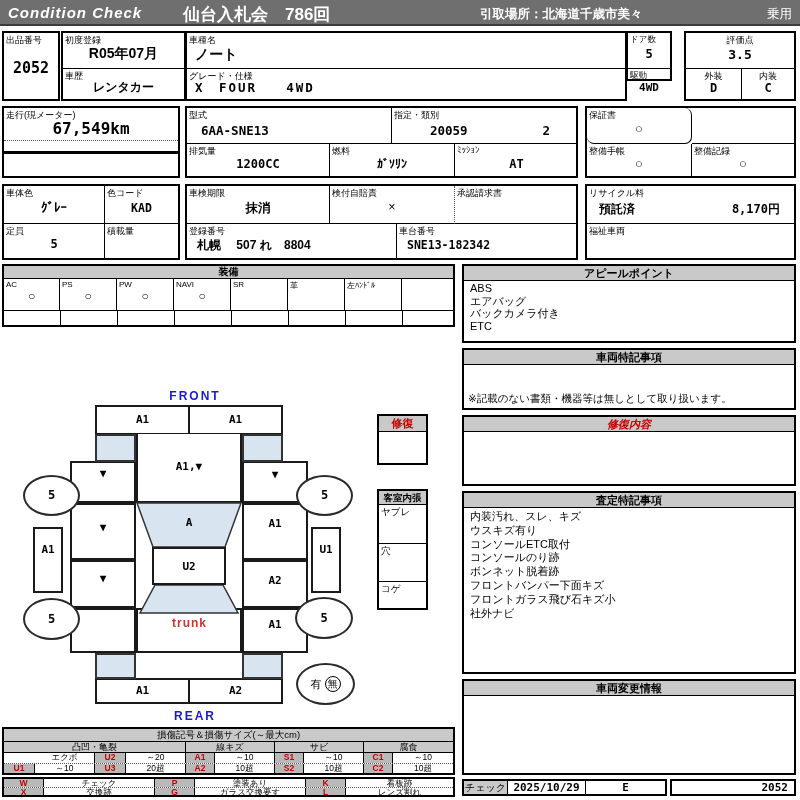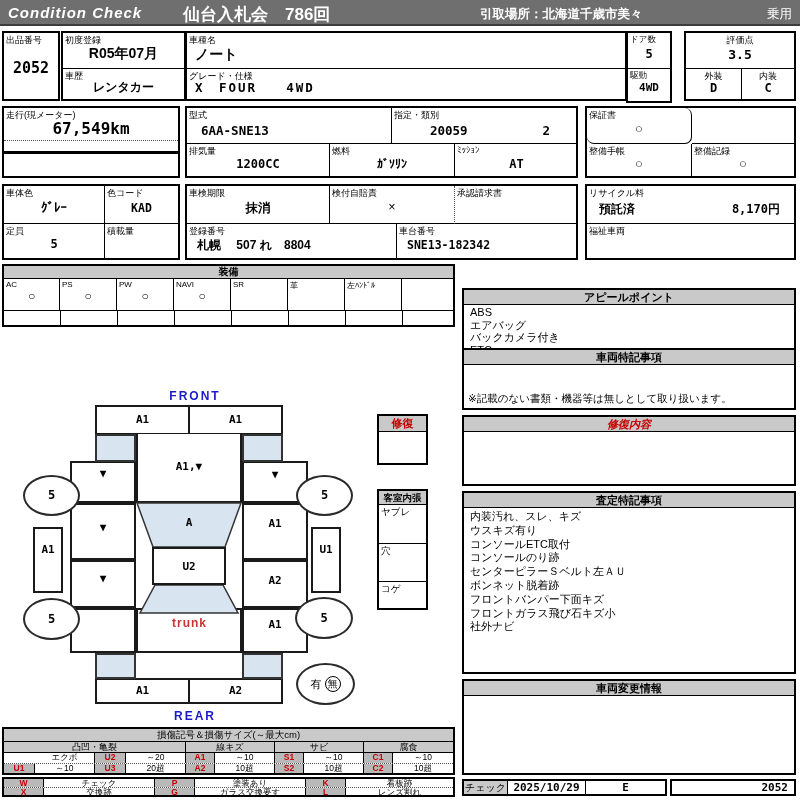--- a/index.html
+++ b/index.html
@@ -63,21 +63,21 @@
   <div class="abs" style="left:0;top:0;width:100%;height:36px;border-bottom:1px solid #000;">
     <span class="lab">車種名</span>
     <span class="abs" style="left:8px;top:13px;font-size:14px;font-weight:bold;">ノート</span>
   </div>
   <div class="abs" style="left:0;top:36px;width:100%;height:30px;">
     <span class="lab">グレード・仕様</span>
     <span class="abs mono" style="left:8px;top:11px;font-size:12.5px;font-weight:bold;letter-spacing:2px;">X　FOUR　　4WD</span>
   </div>
 </div>
 
-<div class="box" style="left:626px;top:31px;width:46px;height:72px;padding-left:40px;">
+<div class="box" style="left:626px;top:31px;width:46px;height:50px;padding-left:40px;">
   <div class="abs" style="left:0;top:0;width:100%;height:36px;border-bottom:1px solid #000;">
     <span class="lab" style="font-size:8.5px;">ドア数</span>
     <span class="val mono" style="top:14px;font-size:12px;">5</span>
   </div>
   <div class="abs" style="left:0;top:36px;width:100%;height:30px;">
     <span class="lab" style="font-size:8.5px;">駆動</span>
     <span class="val mono" style="top:12px;font-size:11px;">4WD</span>
   </div>
 </div>
 
@@ -237,21 +237,21 @@
     <div class="abs" style="left:56px;top:0;width:1px;height:100%;background:#000;"></div>
     <div class="abs" style="left:113px;top:0;width:1px;height:100%;background:#000;"></div>
     <div class="abs" style="left:170px;top:0;width:1px;height:100%;background:#000;"></div>
     <div class="abs" style="left:227px;top:0;width:1px;height:100%;background:#000;"></div>
     <div class="abs" style="left:284px;top:0;width:1px;height:100%;background:#000;"></div>
     <div class="abs" style="left:341px;top:0;width:1px;height:100%;background:#000;"></div>
     <div class="abs" style="left:398px;top:0;width:1px;height:100%;background:#000;"></div>
   </div>
 </div>
 
-<div class="panel" style="top:264px;height:79px;margin-top:24px;">
+<div class="panel" style="top:264px;height:79px;">
   <div class="hdrbar">アピールポイント</div>
   <div class="plines" style="line-height:12.5px;padding-top:1px;">
     <div>ABS</div>
     <div>エアバッグ</div>
     <div>バックカメラ付き</div>
     <div>ETC</div>
   </div>
 </div>
 
 <div class="panel" style="top:348px;height:62px;">
@@ -263,21 +263,20 @@
   <div class="hdrbar" style="color:#c40000;font-style:italic;">修復内容</div>
 </div>
 
 <div class="panel" style="top:491px;height:183px;">
   <div class="hdrbar">査定特記事項</div>
   <div class="plines" style="line-height:13.8px;">
     <div>内装汚れ、スレ、キズ</div>
     <div>ウスキズ有り</div>
     <div>コンソールETC取付</div>
     <div>コンソールのり跡</div>
-    <div>センターピラーＳベルト左ＡＵ</div>
     <div>ボンネット脱着跡</div>
     <div>フロントバンパー下面キズ</div>
     <div>フロントガラス飛び石キズ小</div>
     <div>社外ナビ</div>
   </div>
 </div>
 
 <div class="panel" style="top:679px;height:96px;">
   <div class="hdrbar">車両変更情報</div>
 </div>

